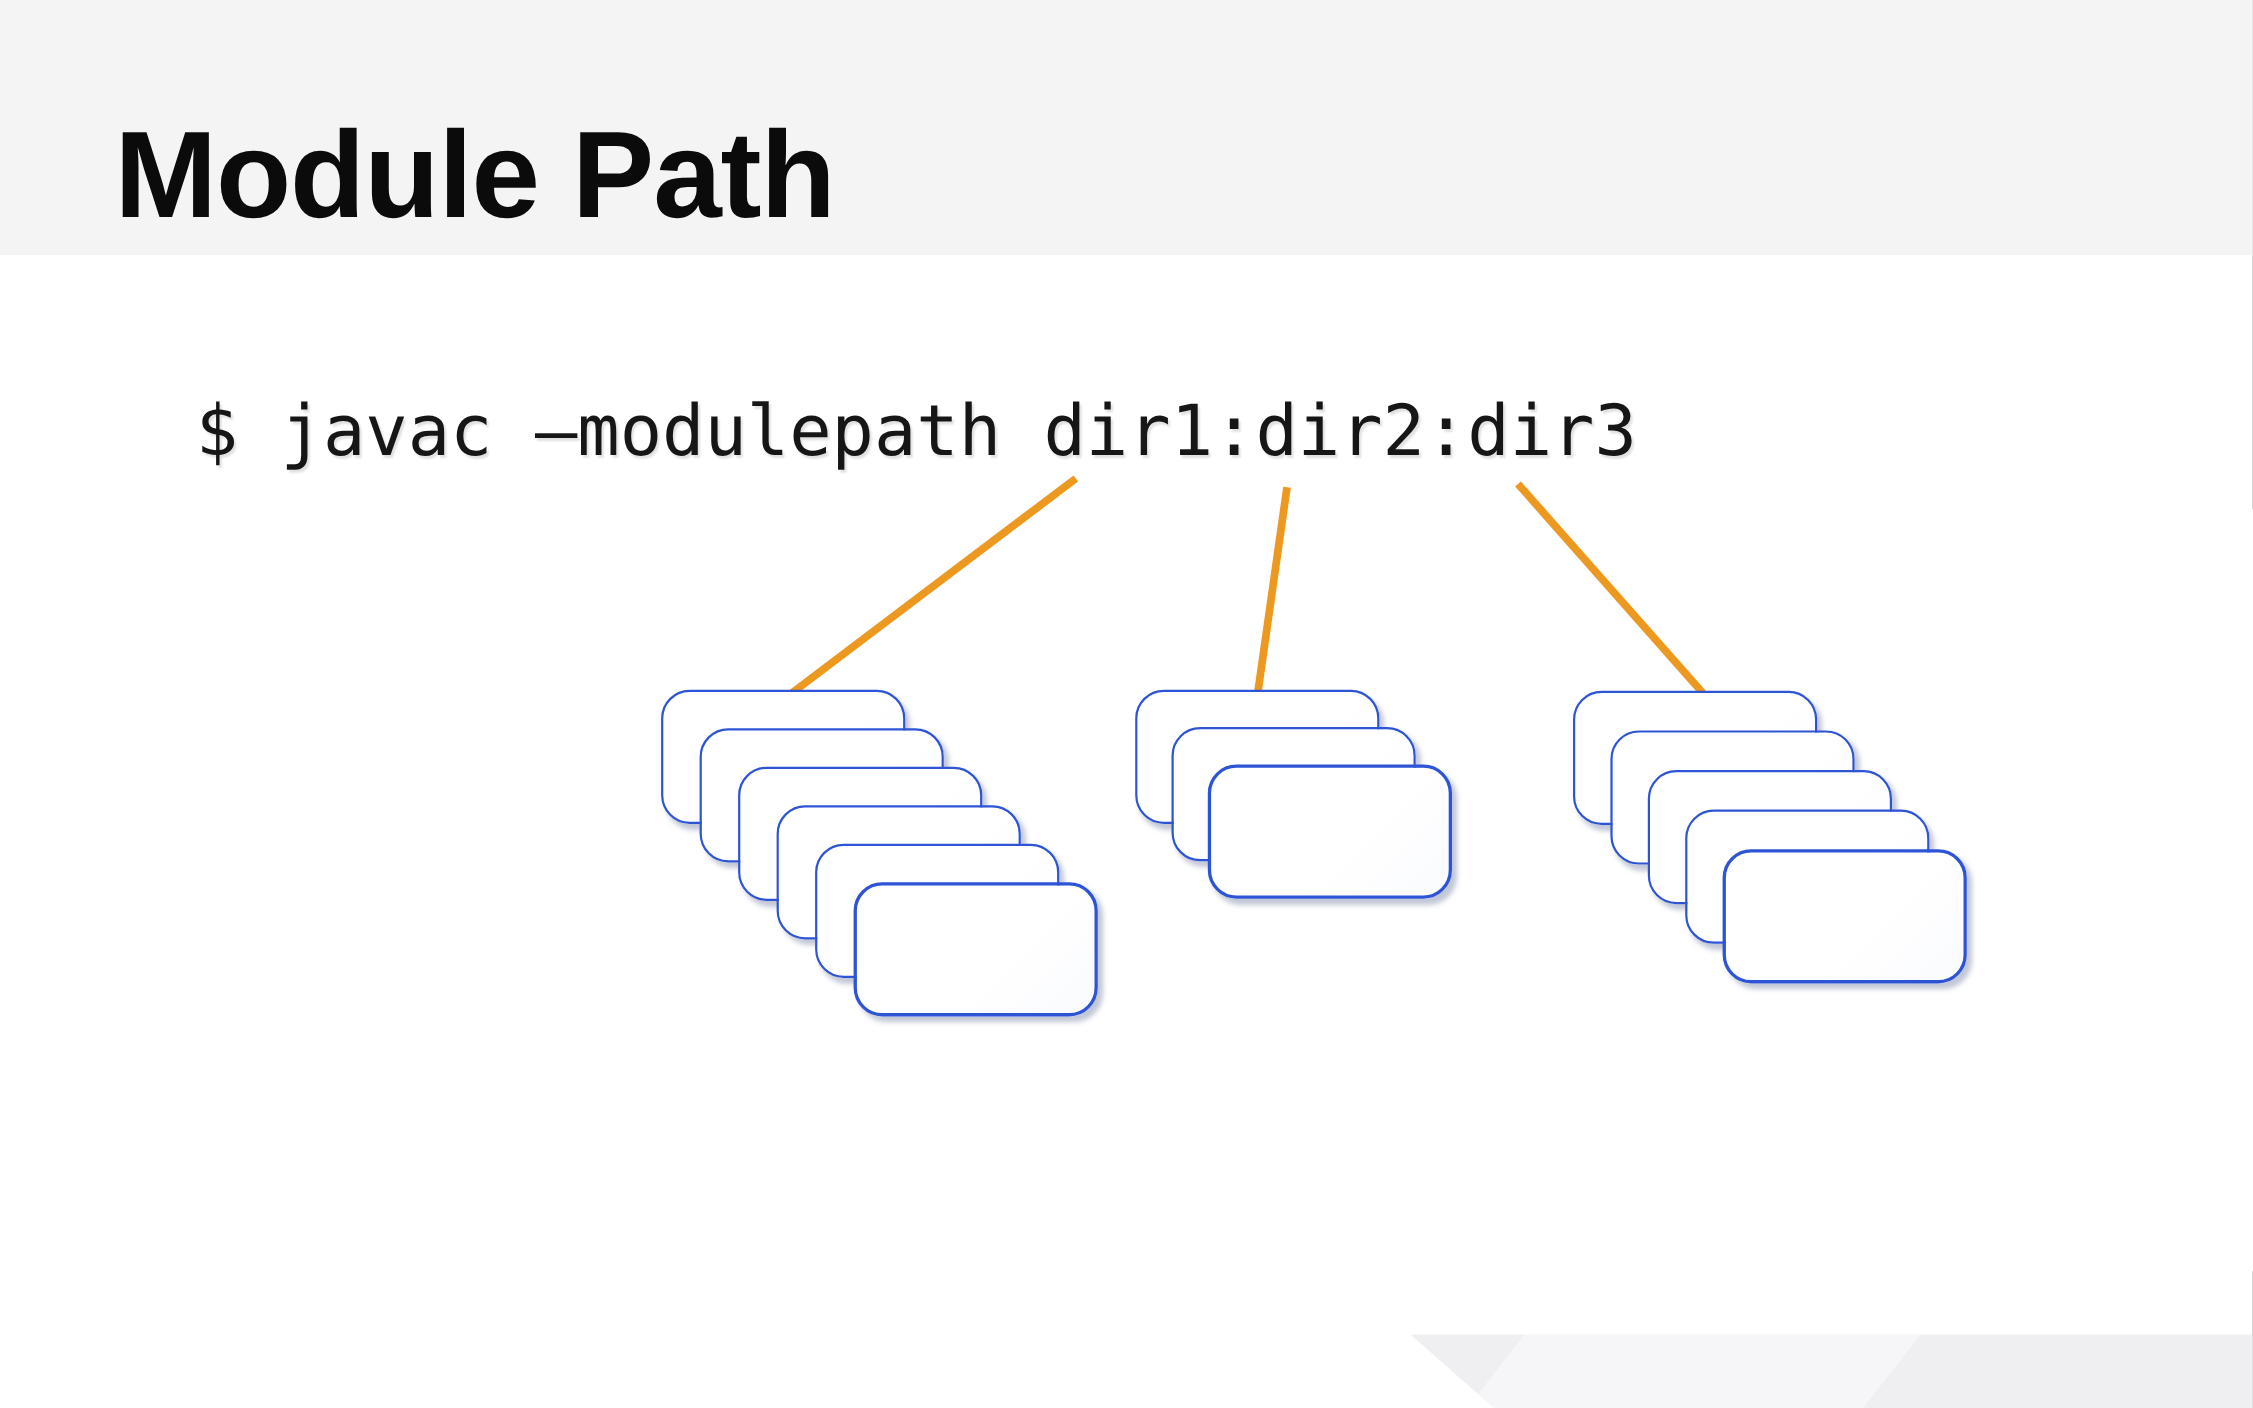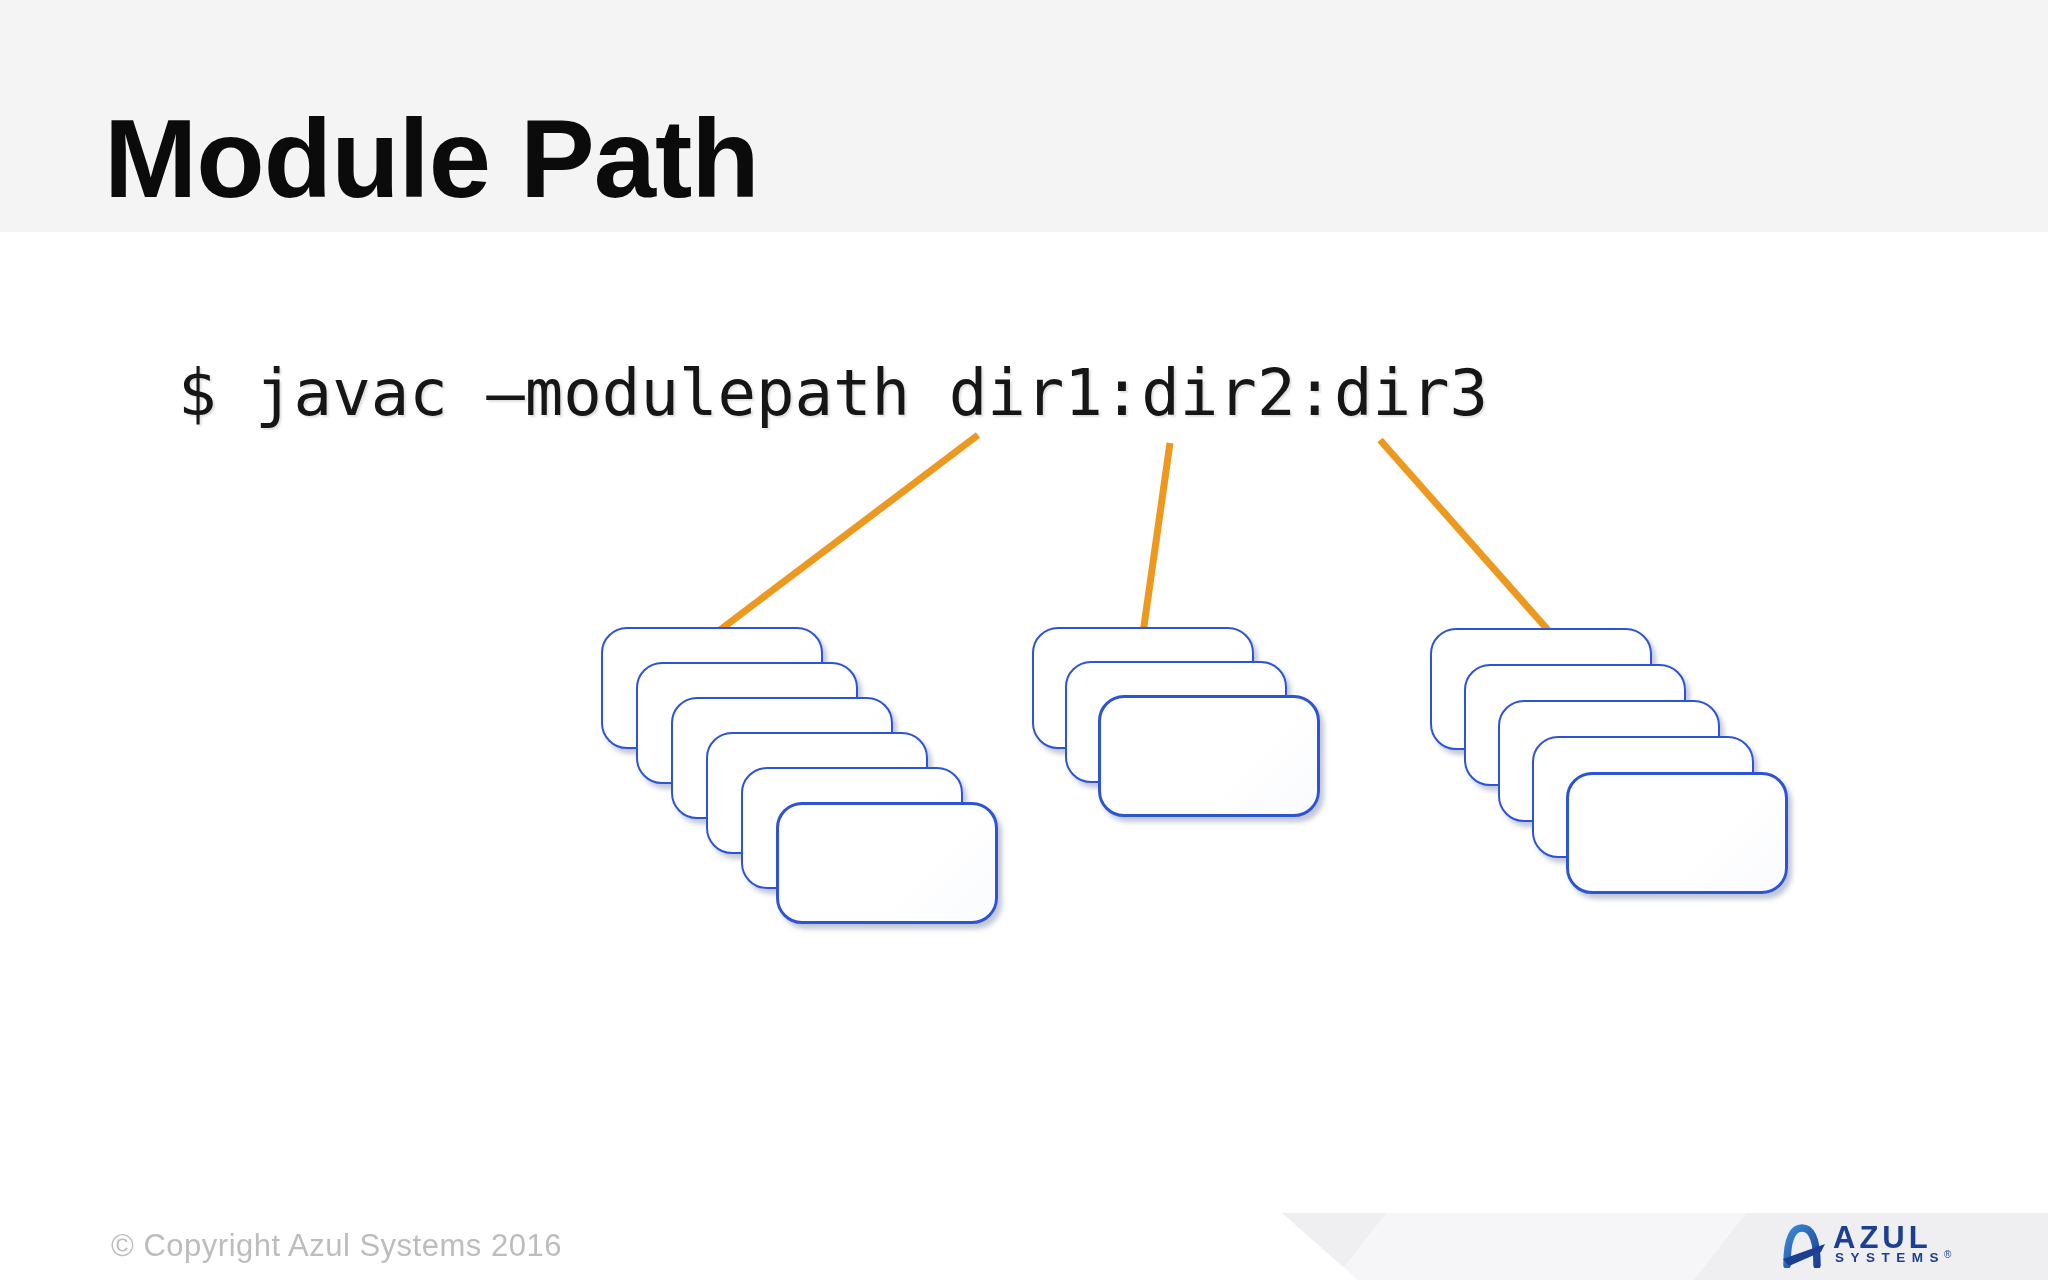--- a/index.html
+++ b/index.html
@@ -93,31 +93,15 @@
         <div class="module-card" style="left: 1498px; top: 700px; width: 222px; height: 122px; border-radius: 26px;"></div>
         <div class="module-card" style="left: 1532px; top: 736px; width: 222px; height: 122px; border-radius: 26px;"></div>
         <div class="module-card front" style="left: 1566px; top: 772px; width: 222px; height: 122px; border-radius: 26px;"></div>
       </div>
     </div>
 
   <div id="footer-band">
     <div class="streak"></div>
   </div>
 
-  <div id="footer-copyright">© Copyright Azul Systems 2016</div>
 
-  <div id="azul-logo">
-    <svg id="azul-arch-icon" width="48" height="44" viewBox="0 0 48 44">
-      <defs>
-        <linearGradient id="archGrad" x1="0" y1="0" x2="1" y2="1">
-          <stop offset="0" stop-color="#3b8ad8"></stop>
-          <stop offset="1" stop-color="#1d3f92"></stop>
-        </linearGradient>
-      </defs>
-      <path d="M6,41 C6,12 13,4 21,4 C29,4 36,12 36,41" fill="none" stroke="url(#archGrad)" stroke-width="7.5" stroke-linecap="round"></path>
-      <polygon points="2,35 44,20 40,28 8,42" fill="#1d3f92"></polygon>
-    </svg>
-    <span id="azul-brand-text">AZUL</span>
-    <span id="azul-systems-text">SYSTEMS</span>
-    <span id="azul-registered">®</span>
-  </div>
 
 </div>
 
 </body></html>

